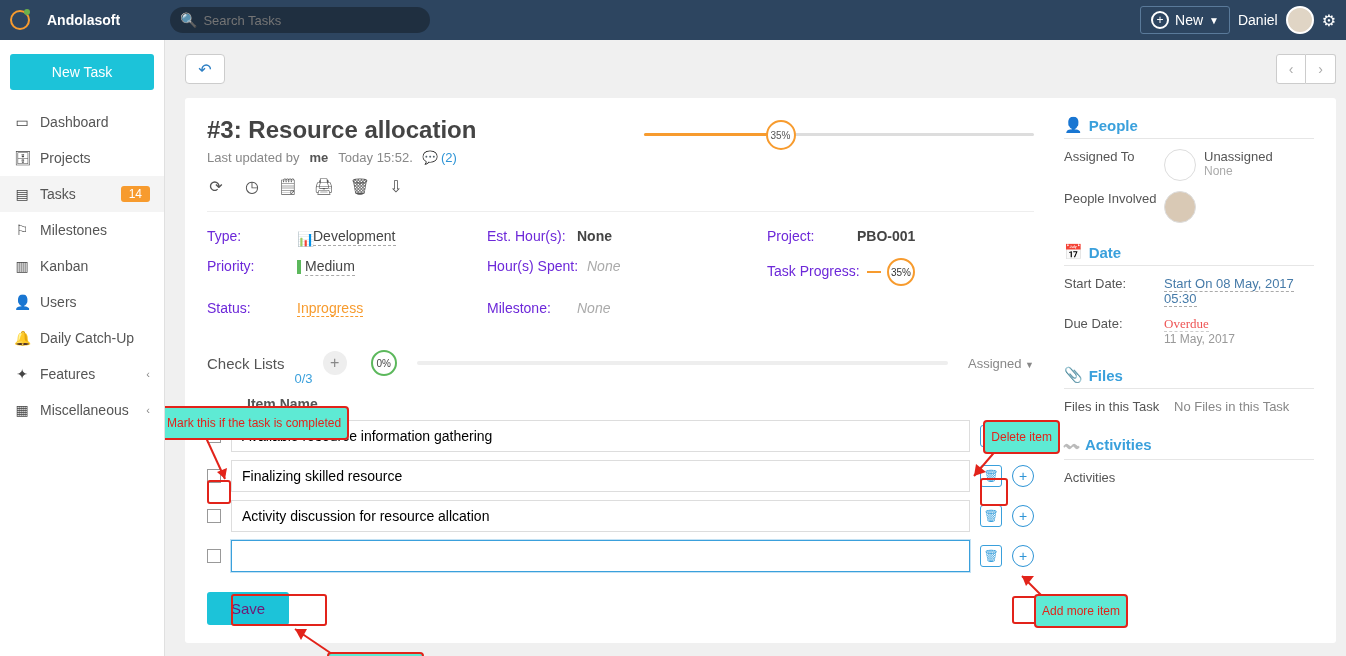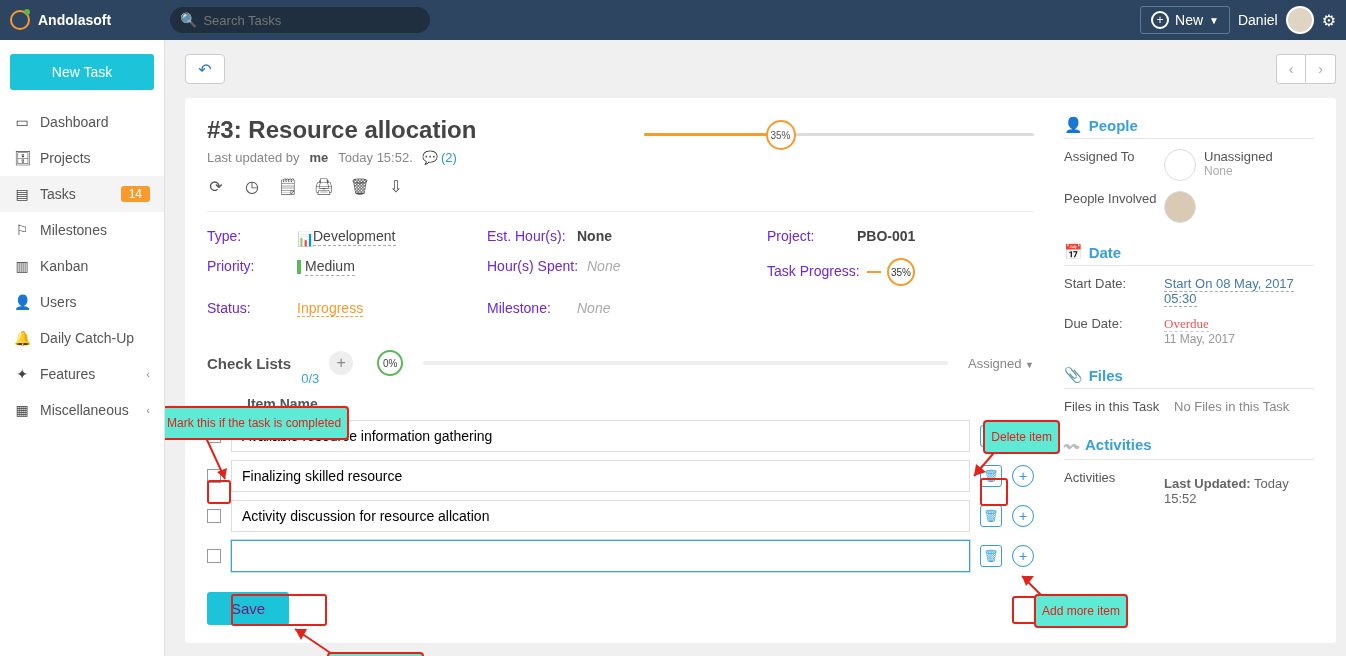--- a/index.html
+++ b/index.html
@@ -1,20 +1,20 @@
 <!DOCTYPE html>
 <html><head>
 <meta charset="utf-8">
 <style>
 * { box-sizing: border-box; margin: 0; padding: 0; font-family: -apple-system, "Segoe UI", Arial, sans-serif; }
 body { background: #f0f0f0; width: 1346px; height: 656px; overflow: hidden; font-size: 14px; color: #333; }
 
 
 .topbar { height: 40px; background: #2d4560; display: flex; align-items: center; padding: 0 10px; color: #fff; }
-.logo-wrap { display: flex; align-items: center; gap: 8px; width: 160px; }
+.logo-wrap { display: flex; align-items: center; gap: 17px; width: 160px; }
 .logo-icon { width: 20px; height: 20px; border: 2px solid #f79b2e; border-radius: 50%; position: relative; }
 .logo-icon::after { content: ''; position: absolute; top: -3px; right: -2px; width: 6px; height: 6px; background: #6ab04c; border-radius: 50%; }
 .logo-text { font-weight: 600; font-size: 14px; }
 .search-wrap { background: #1f2f40; border-radius: 14px; display: flex; align-items: center; padding: 3px 10px; width: 260px; height: 26px; }
 .search-icon { color: #aaa; margin-right: 6px; }
 .search-input { background: transparent; border: none; outline: none; color: #ccc; font-size: 13px; width: 100%; }
 .topbar-right { margin-left: auto; display: flex; align-items: center; gap: 8px; }
 .new-btn { border: 1px solid #5a7a9a; border-radius: 3px; padding: 4px 10px; display: flex; align-items: center; gap: 6px; cursor: pointer; }
 .plus-circle { width: 18px; height: 18px; border: 2px solid #fff; border-radius: 50%; display: flex; align-items: center; justify-content: center; font-size: 12px; line-height: 1; }
 .chev { font-size: 10px; }
@@ -66,21 +66,21 @@
 .meta-val { color: #444; }
 .meta-val.dashed { border-bottom: 1px dashed #aaa; padding-bottom: 1px; }
 .meta-val.none { color: #aaa; font-style: italic; }
 .pri-bar { display: inline-block; width: 4px; height: 14px; background: #5cb85c; margin-right: 4px; vertical-align: middle; }
 .type-ic { display: inline-block; width: 12px; height: 12px; margin-right: 4px; vertical-align: middle; }
 .status-ip { color: #f79b2e; border-bottom: 1px dashed #f79b2e; }
 .tp-knob-sm { display: inline-flex; width: 28px; height: 28px; border: 2px solid #f79b2e; border-radius: 50%; align-items: center; justify-content: center; font-size: 10px; vertical-align: middle; margin-left: 6px; }
 .tp-line { display: inline-block; width: 14px; height: 2px; background: #f79b2e; vertical-align: middle; }
 
 .check-header { display: flex; align-items: center; gap: 10px; margin: 24px 0 10px; }
-.check-title { font-size: 15px; font-weight: 700; color: #555; }
+.check-title { font-size: 15px; font-weight: 400; color: #555; }
 .check-count { color: #3aa0dc; font-size: 13px; margin-top: 31px; }
 .check-add-btn { width: 24px; height: 24px; border-radius: 50%; background: #eee; color: #888; display: flex; align-items: center; justify-content: center; font-size: 16px; cursor: pointer; }
 .pct-ring { width: 26px; height: 26px; border: 2px solid #5cb85c; border-radius: 50%; display: flex; align-items: center; justify-content: center; font-size: 10px; color: #444; margin-left: 14px; }
 .pct-track { flex: 1; height: 4px; background: #eee; margin-left: 10px; border-radius: 2px; }
 .collapse-link { color: #888; font-size: 13px; cursor: pointer; margin-left: 10px; }
 
 .item-name-head { color: #555; font-weight: 600; margin: 6px 0 8px 40px; }
 
 .check-row { display: flex; align-items: center; gap: 10px; margin-bottom: 8px; position: relative; }
 .cbox { width: 14px; height: 14px; border: 1.5px solid #999; cursor: pointer; flex-shrink: 0; }
@@ -370,21 +370,20 @@
         </div>
 
         <div class="side-block">
           <div class="side-section-title">
               <span class="side-ic">〰</span>
               <span>Activities</span>
             </div>
           <div class="side-row">
             <span class="side-label">Activities</span>
             <span class="side-val" style="color:#666;">
-              <div style="margin-top:6px;"><b>Last Updated:</b> <span>Today 15:52</span></div>
             </span>
           </div>
         </div>
 
         <div class="callout" style="left:-20px; top:478px;">Add more item</div>
         <svg class="arrow" style="left:-38px; top:454px; width:40px; height:34px;">
             <line x1="30" y1="30" x2="6" y2="6"></line>
             <polygon points="6,6 18,6 10,16"></polygon>
           </svg>
       </div>

